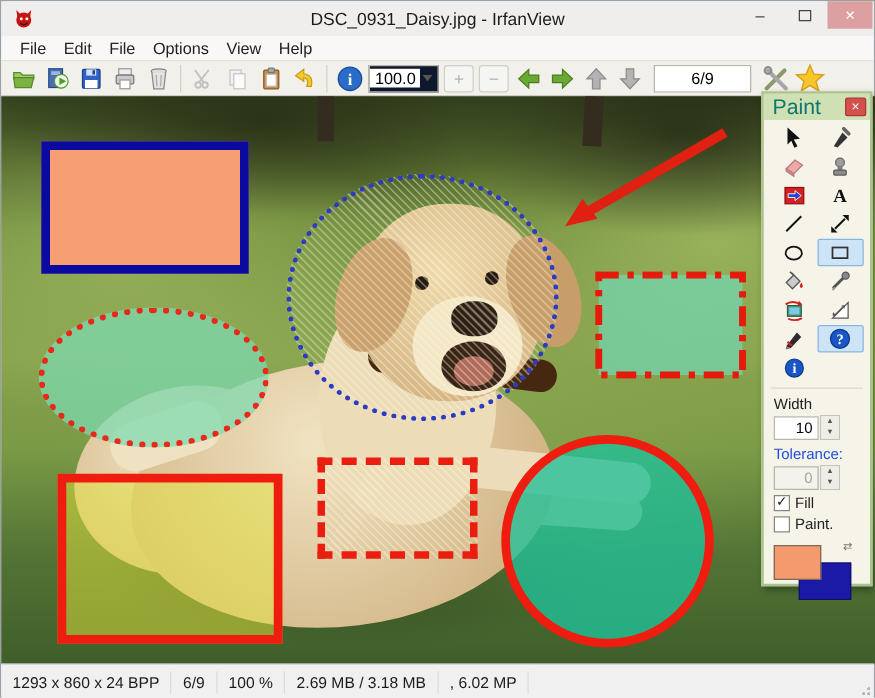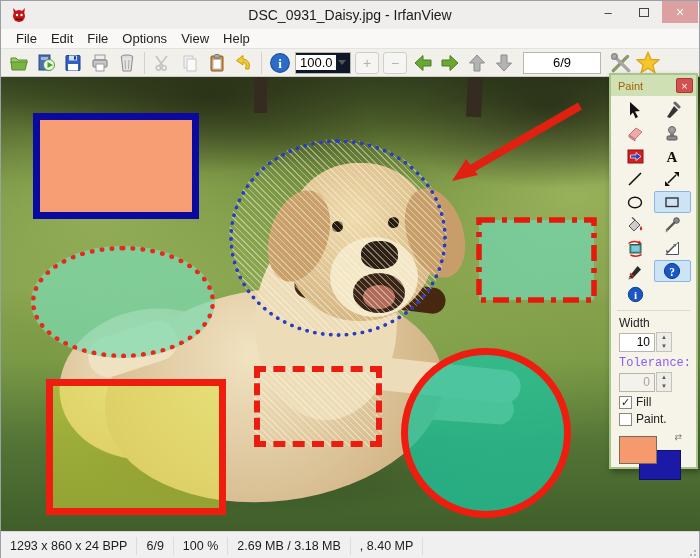--- a/index.html
+++ b/index.html
@@ -63,32 +63,32 @@
   .anno { position:absolute; }
   .hatch { background-image:repeating-linear-gradient(45deg, rgba(255,250,225,.42) 0px,
       rgba(255,250,225,.42) 1.2px, transparent 1.2px, transparent 4.5px); }
 
   
   .paint { position:absolute; left:608px; top:72px; width:89px; height:396px;
     background:#f6f3e8; border:2px solid #a9c48b; box-shadow:2px 3px 6px rgba(0,0,0,.35);
     z-index:50; }
   .paint-title { height:21px; background:#cfe0b4; display:flex; align-items:center;
     padding:0 3px 0 7px; }
-  .paint-title .t { flex:1; font-size:11px; color:#a16207; }
+  .paint-title .t { flex:1; font-size:17px; color:#0f766e; }
   .paint-close { width:17px; height:15px; background:#d4504e; color:#fff; font-size:11px;
     display:flex; align-items:center; justify-content:center; border:1px solid #a83634;
     border-radius:2px; }
   .tools { display:grid; grid-template-columns:1fr 1fr; padding:3px 5px 0 5px; row-gap:1px; }
   .ptool { height:22px; display:flex; align-items:center; justify-content:center;
     border-radius:2px; }
   .ptool.sel { background:#cde4f7; border:1px solid #86b7e0; }
   .prow-single { padding:1px 5px 0 9px; }
   .psep { height:1px; background:#ddd8c8; margin:5px 6px 4px 6px; }
   .plabel { font-size:12px; color:#222; padding:1px 0 2px 8px; }
-  .plabel.dis { color:#8b5cf6;font-family:Liberation Mono, monospace; }
+  .plabel.dis { color:#1d4ed8; }
   .spinrow { display:flex; align-items:center; padding-left:8px; margin-bottom:3px; }
   .spinbox { width:36px; height:19px; background:#fff; border:1px solid #b8b5ad;
     font-size:12px; text-align:right; padding-right:4px; font-family:"Liberation Sans",sans-serif; }
   .spinbox.dis { color:#a8a49a; background:#f4f2ec; }
   .spinbtns { display:flex; flex-direction:column; border:1px solid #c5c2ba; margin-left:1px; }
   .spinbtns span { width:14px; height:9px; font-size:6px; line-height:8px; text-align:center;
     color:#555; background:#efede7; }
   .checkrow { display:flex; align-items:center; gap:4px; padding-left:8px; margin:3px 0; }
   .cbox { width:13px; height:13px; background:#fff; border:1px solid #8a887f;
     font-size:11px; line-height:11px; text-align:center; color:#222; }
@@ -465,17 +465,17 @@
       <div class="sw-bg"></div>
       <div class="sw-fg"></div>
     </div>
   </div>
 
   <div class="statusbar">
     <div class="seg">1293 x 860 x 24 BPP</div>
     <div class="seg">6/9</div>
     <div class="seg">100 %</div>
     <div class="seg">2.69 MB / 3.18 MB</div>
-    <div class="seg">, 8.40 MP</div>
+    <div class="seg">, 6.02 MP</div>
     <div class="grip"></div>
   </div>
 
 </div>
 
 </body></html>

